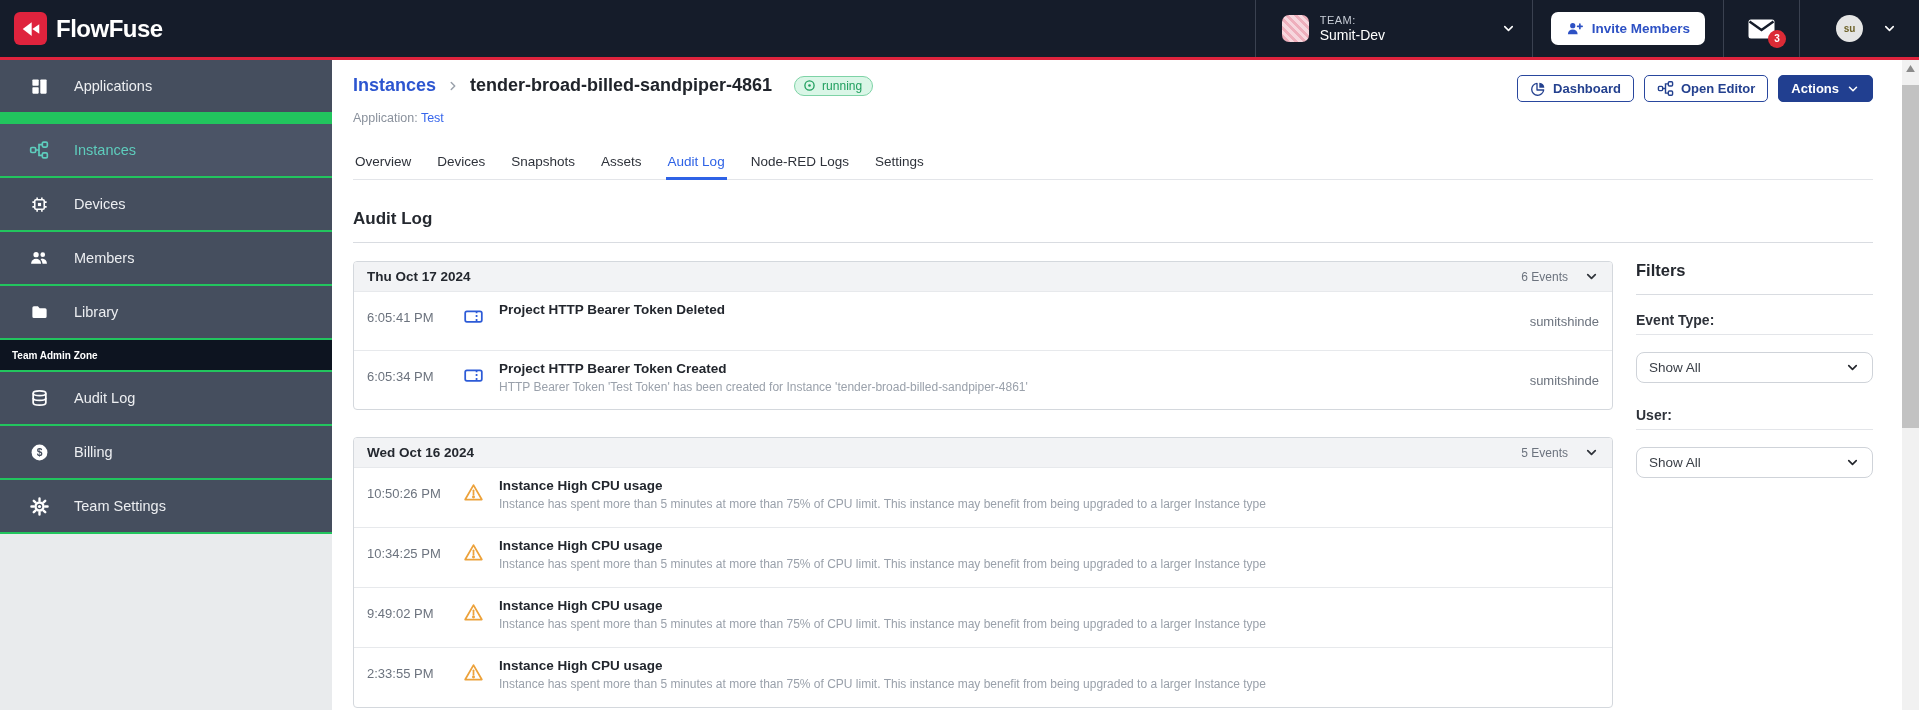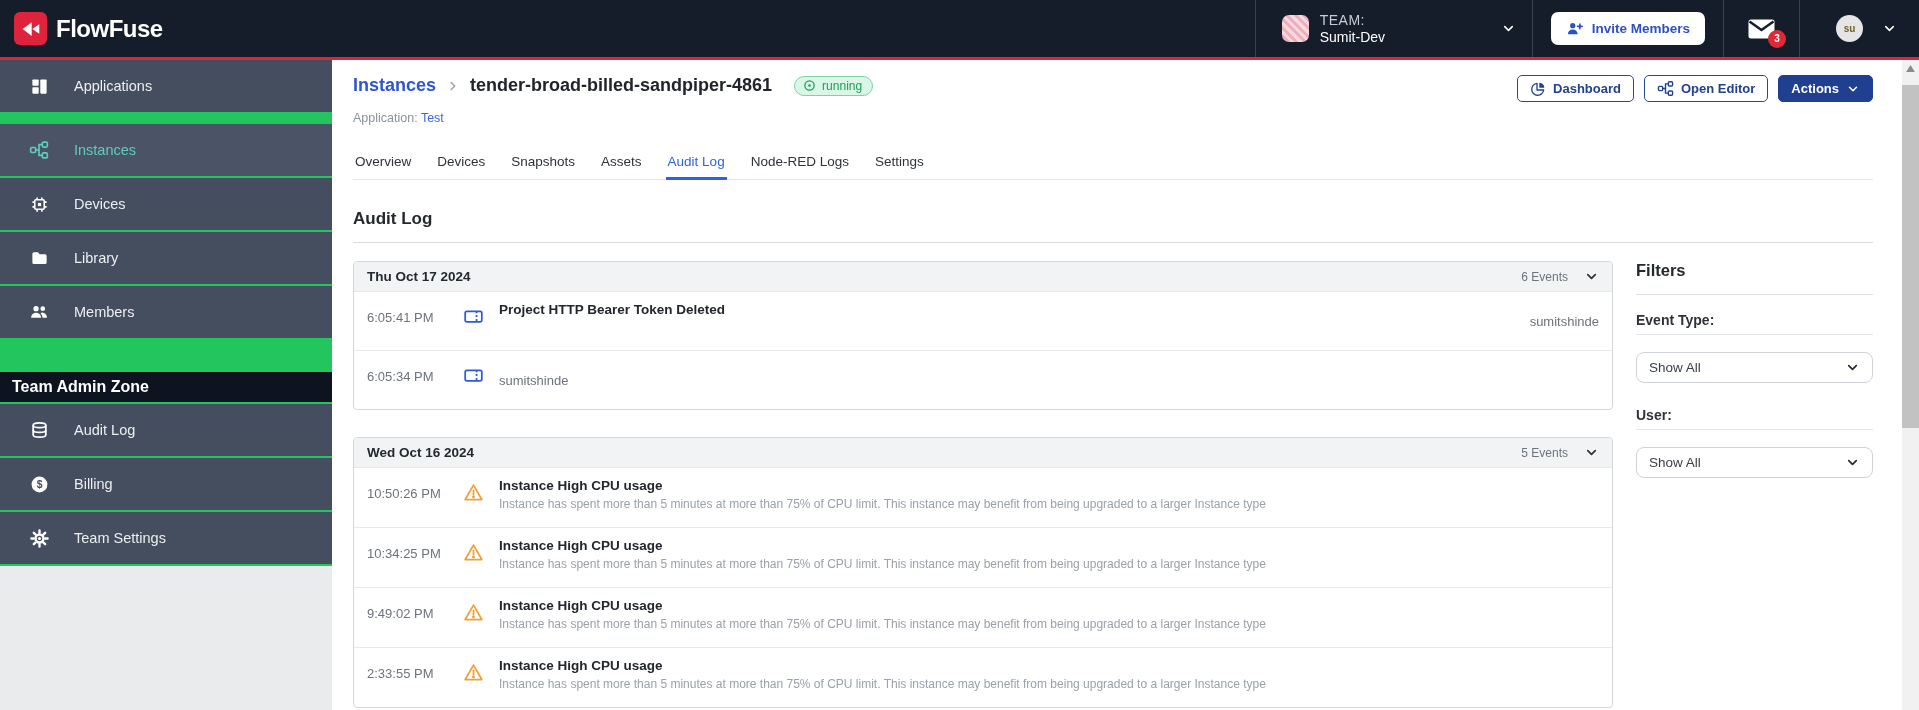--- a/index.html
+++ b/index.html
@@ -14,21 +14,21 @@
     display:flex; align-items:center; justify-content:center; }
   .brand-name { color:#fff; font-size:24px; font-weight:bold; letter-spacing:-0.5px; }
   .nav-right { margin-left:auto; display:flex; align-items:center; height:100%; }
   .nav-divider { width:1px; height:100%; background:#3a4150; }
   .team-selector { width:276px; height:100%; display:flex; align-items:center;
     gap:11px; padding:0 16px 0 26px; cursor:pointer; }
   .team-avatar { width:27px; height:27px; border-radius:7px; background:#eeafbc;
     background-image:repeating-linear-gradient(45deg, rgba(255,255,255,.5) 0 3px, transparent 3px 6px);
     flex:0 0 auto; }
   .team-texts { display:flex; flex-direction:column; line-height:1.15; }
-  .team-label { font-size:14px; color:#c7cdd6; letter-spacing:.5px; }
+  .team-label { font-size:11px; color:#c7cdd6; letter-spacing:.5px; }
   .team-name { font-size:14px; color:#fff; }
   .team-chevron { margin-left:auto; color:#fff; }
   .invite-btn { margin:0 18px; height:33px; background:#fff; border:none; border-radius:7px;
     display:flex; align-items:center; gap:8px; padding:0 15px; color:#2d51c4;
     font-size:13.5px; font-weight:bold; cursor:pointer; font-family:inherit; }
   .mail-wrap { padding:0 24px; height:100%; display:flex; align-items:center; cursor:pointer; }
   .mail-icon { position:relative; width:27px; height:20px; }
   .mail-badge { position:absolute; bottom:-9px; right:-11px; width:18px; height:18px;
     border-radius:50%; background:#dc2b36; color:#fff; font-size:10px; font-weight:bold;
     display:flex; align-items:center; justify-content:center; }
@@ -43,22 +43,22 @@
 
   
   .sidebar { width:332px; background:#22c55e; display:flex; flex-direction:column; flex:0 0 auto; }
   .side-item { height:52px; background:#454e5e; margin-bottom:2px; display:flex;
     align-items:center; gap:24px; padding-left:28px; color:#eceef1; font-size:14.5px;
     cursor:pointer; }
   .side-item .s-icon { width:22px; display:flex; justify-content:center; color:#fff; }
   .side-item.gap-after { margin-bottom:12px; }
   .side-item.active { background:#4b5466; color:#5ecdbd; }
   .side-item.active .s-icon { color:#5ecdbd; }
-  .side-zone { height:30px; background:#0d1420; color:#fff; font-size:16px; font-weight:bold;
-    display:flex; align-items:center; padding-left:12px; margin-bottom:2px;margin-top:32px; }
+  .side-zone { height:30px; background:#0d1420; color:#fff; font-size:10px; font-weight:bold;
+    display:flex; align-items:center; padding-left:12px; margin-bottom:2px; }
   .side-filler { flex:1; background:#e9ebed; }
 
   
   .main { flex:1; padding:15px 46px 0 21px; position:relative; background:#fff; }
   .bc-row { display:flex; justify-content:space-between; align-items:flex-start; }
   .bc-left { display:flex; align-items:center; gap:10px; }
   .crumb-link { color:#2d56d0; font-size:18px; font-weight:bold; text-decoration:none; cursor:pointer; }
   .crumb-sep { color:#9aa1ab; display:flex; }
   .crumb-title { color:#20242b; font-size:18px; font-weight:bold; }
   .status-badge { margin-left:12px; display:flex; align-items:center; gap:6px;
@@ -221,37 +221,37 @@
           <rect x="6" y="6" width="12" height="12" rx="1.5"></rect>
           <rect x="10" y="10" width="4" height="4" fill="currentColor" stroke="none"></rect>
           <path d="M9 6V3M15 6V3M9 21v-3M15 21v-3M6 9H3M6 15H3M21 9h-3M21 15h-3"></path>
         </svg>
       </span>
       <span>Devices</span>
     </div>
 
     <div class="side-item">
       <span class="s-icon">
-        <svg width="19" height="19" viewBox="0 0 24 24" fill="currentColor">
-          <path d="M3 6a2 2 0 0 1 2-2h5l2.2 2.5H19a2 2 0 0 1 2 2V17a2 2 0 0 1-2 2H5a2 2 0 0 1-2-2z"></path>
-        </svg>
-      </span>
-      <span>Library</span>
-    </div>
-
-    <div class="side-item">
-      <span class="s-icon">
         <svg width="20" height="20" viewBox="0 0 24 24" fill="currentColor">
           <circle cx="8.5" cy="8" r="3.2"></circle>
           <path d="M2.5 19a6 6 0 0 1 12 0z"></path>
           <circle cx="16.5" cy="8" r="2.8"></circle>
           <path d="M15.5 12.6a6 6 0 0 1 6 6.4h-5.2a7.8 7.8 0 0 0-2.4-5.6z"></path>
         </svg>
       </span>
       <span>Members</span>
+    </div>
+
+    <div class="side-item">
+      <span class="s-icon">
+        <svg width="19" height="19" viewBox="0 0 24 24" fill="currentColor">
+          <path d="M3 6a2 2 0 0 1 2-2h5l2.2 2.5H19a2 2 0 0 1 2 2V17a2 2 0 0 1-2 2H5a2 2 0 0 1-2-2z"></path>
+        </svg>
+      </span>
+      <span>Library</span>
     </div>
 
     <div class="side-zone">Team Admin Zone</div>
 
     <div class="side-item">
       <span class="s-icon">
         <svg width="19" height="19" viewBox="0 0 24 24" fill="none" stroke="currentColor" stroke-width="2.2">
           <ellipse cx="12" cy="5.5" rx="8" ry="3"></ellipse>
           <path d="M4 5.5v6c0 1.7 3.6 3 8 3s8-1.3 8-3v-6"></path>
           <path d="M4 11.5v6c0 1.7 3.6 3 8 3s8-1.3 8-3v-6"></path>
@@ -389,20 +389,24 @@
           </div>
 
           <div class="event-row">
             <span class="ev-time">6:05:34 PM</span>
             <span class="ev-icon">
               <svg width="21" height="21" viewBox="0 0 24 24" fill="none" stroke="#2d5bd7" stroke-width="2">
                 <rect x="2.5" y="6" width="19" height="12" rx="2"></rect>
                 <path d="M15.5 6v2.2M15.5 10.4v2.2M15.5 14.8V17"></path>
               </svg>
             </span>
+            <span class="ev-body">
+              <div class="ev-title">Project HTTP Bearer Token Created</div>
+              <div class="ev-desc">HTTP Bearer Token 'Test Token' has been created for Instance 'tender-broad-billed-sandpiper-4861'</div>
+            </span>
             <span class="ev-user">sumitshinde</span>
           </div>
         </section>
 
         <section class="card g2">
           <div class="card-header">
             <span class="card-date">Wed Oct 16 2024</span>
             <span class="card-hr-right">
               <span class="card-count">5 Events</span>
               <span class="card-chevron">

